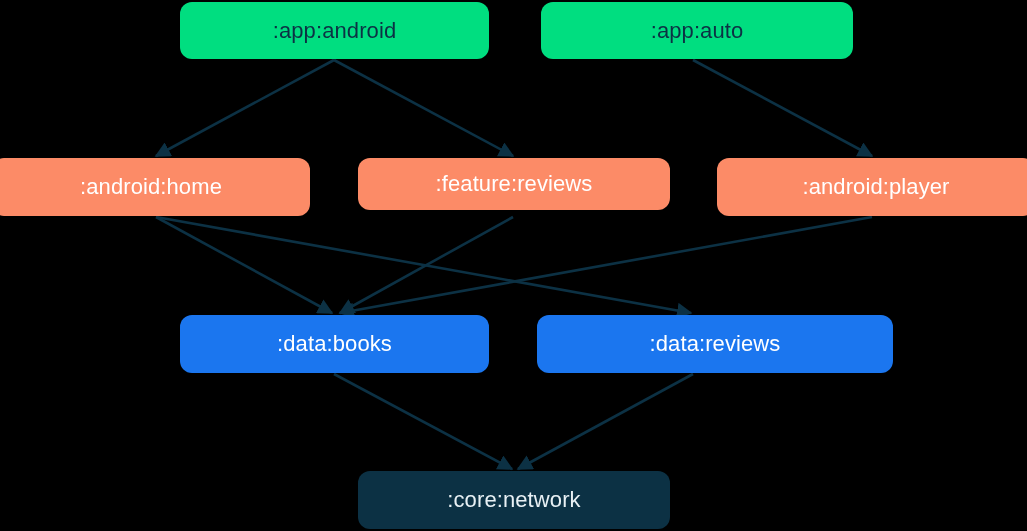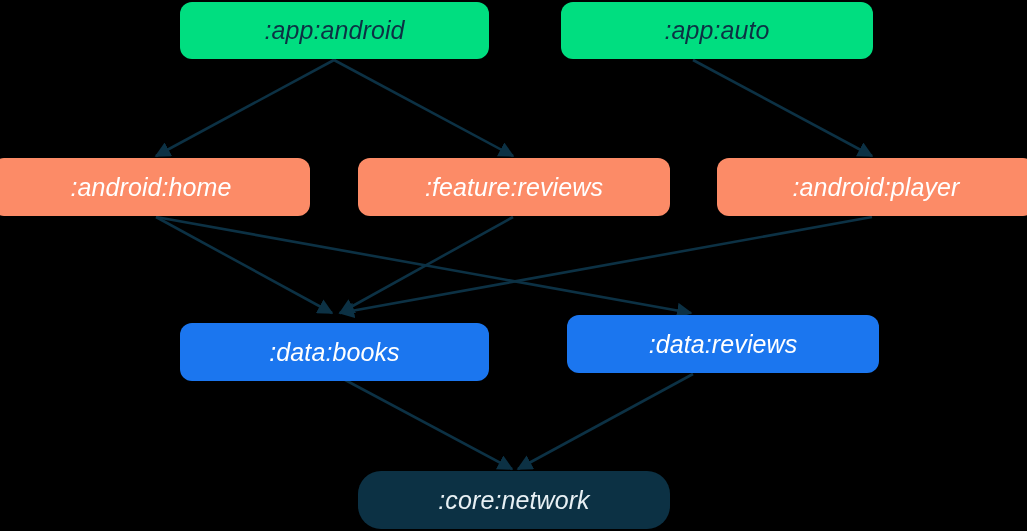--- a/index.html
+++ b/index.html
@@ -24,27 +24,26 @@
     width: 1027px;
     height: 531px;
   }
   .graph-node {
     position: absolute;
     box-sizing: border-box;
     display: flex;
     align-items: center;
     justify-content: center;
     border-radius: 12px;
-    font-size: 25px;
+    font-size: 22px;
     font-weight: 400;
     letter-spacing: 0.1px;
     line-height: 1;
     white-space: nowrap;
     z-index: 2;
-    font-style: italic;
   }
   .node-label {
     display: block;
   }
 </style>
 </head>
 <body>
 
 <div id="graph-canvas" style="width: 1027px; height: 531px; background: rgb(0, 0, 0);">
   <svg id="edge-layer" viewBox="0 0 1027 531" xmlns="http://www.w3.org/2000/svg" style="width: 1027px; height: 531px;">
@@ -59,34 +58,34 @@
       <line x1="156" y1="217" x2="332" y2="313" stroke="#0C3144" stroke-width="2.6" marker-end="url(#arrowhead)"></line>
       <line x1="156" y1="217" x2="691" y2="313" stroke="#0C3144" stroke-width="2.6" marker-end="url(#arrowhead)"></line>
       <line x1="513" y1="217" x2="340" y2="313" stroke="#0C3144" stroke-width="2.6" marker-end="url(#arrowhead)"></line>
       <line x1="872" y1="217" x2="340" y2="313" stroke="#0C3144" stroke-width="2.6" marker-end="url(#arrowhead)"></line>
       <line x1="334" y1="374" x2="512" y2="469" stroke="#0C3144" stroke-width="2.6" marker-end="url(#arrowhead)"></line>
       <line x1="693" y1="374" x2="518" y2="469" stroke="#0C3144" stroke-width="2.6" marker-end="url(#arrowhead)"></line>
     </svg>
 <div class="graph-node" style="left: 180px; top: 2px; width: 309px; height: 57px; background: rgb(0, 222, 128); color: rgb(12, 49, 68);">
       <span class="node-label">:app:android</span>
     </div>
-    <div class="graph-node" style="left: 561px; top: 2px; width: 312px; height: 57px; background: rgb(0, 222, 128); color: rgb(12, 49, 68);">
+    <div class="graph-node" style="left: 541px; top: 2px; width: 312px; height: 57px; background: rgb(0, 222, 128); color: rgb(12, 49, 68);">
       <span class="node-label">:app:auto</span>
     </div>
     <div class="graph-node" style="left: -8px; top: 158px; width: 318px; height: 58px; background: rgb(252, 139, 103); color: rgb(255, 255, 255);">
       <span class="node-label">:android:home</span>
     </div>
-    <div class="graph-node" style="left: 358px; top: 158px; width: 312px; height: 58px; background: rgb(252, 139, 103); color: rgb(255, 255, 255);">
+    <div class="graph-node" style="left: 358px; top: 158px; width: 312px; height: 52px; background: rgb(252, 139, 103); color: rgb(255, 255, 255);">
       <span class="node-label">:feature:reviews</span>
     </div>
     <div class="graph-node" style="left: 717px; top: 158px; width: 318px; height: 58px; background: rgb(252, 139, 103); color: rgb(255, 255, 255);">
       <span class="node-label">:android:player</span>
     </div>
-    <div class="graph-node" style="left: 180px; top: 315px; width: 309px; height: 58px; background: rgb(27, 118, 239); color: rgb(255, 255, 255); margin-top: 8px;">
+    <div class="graph-node" style="left: 180px; top: 315px; width: 309px; height: 58px; background: rgb(27, 118, 239); color: rgb(255, 255, 255);">
       <span class="node-label">:data:books</span>
     </div>
-    <div class="graph-node" style="left: 537px; top: 315px; width: 312px; height: 58px; background: rgb(27, 118, 239); color: rgb(255, 255, 255); margin-left: 30px;">
+    <div class="graph-node" style="left: 537px; top: 315px; width: 356px; height: 58px; background: rgb(27, 118, 239); color: rgb(255, 255, 255);">
       <span class="node-label">:data:reviews</span>
     </div>
-    <div class="graph-node" style="left: 358px; top: 471px; width: 312px; height: 58px; background: rgb(12, 49, 68); color: rgb(232, 240, 244); border-radius: 23px;">
+    <div class="graph-node" style="left: 358px; top: 471px; width: 312px; height: 58px; background: rgb(12, 49, 68); color: rgb(232, 240, 244);">
       <span class="node-label">:core:network</span>
     </div>
   </div>
 
 </body></html>

